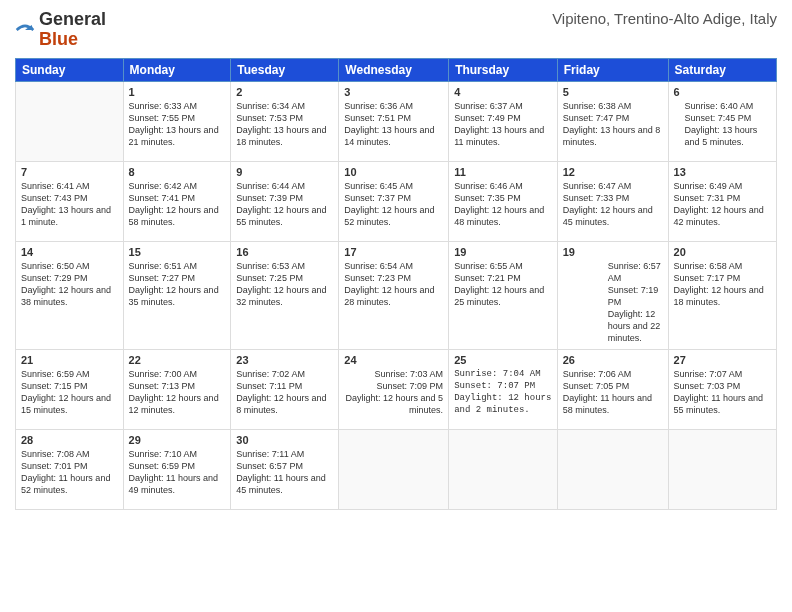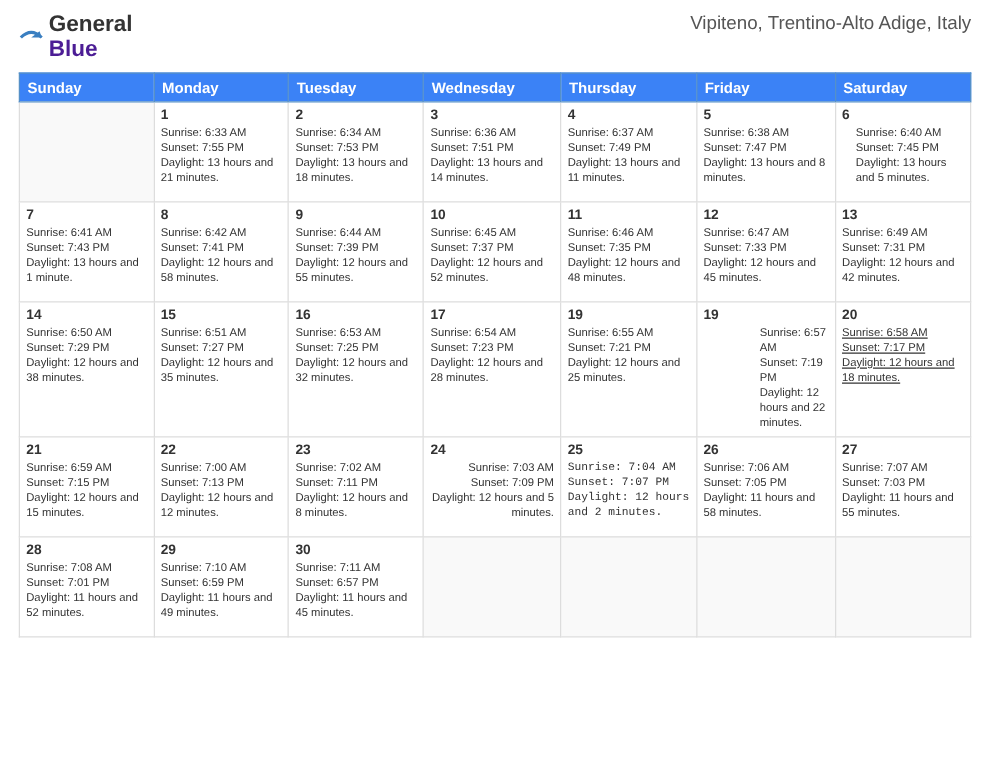--- a/index.html
+++ b/index.html
@@ -32,21 +32,21 @@
       line-height: 1.1;
     }
     .logo-general {
       font-size: 18px;
       font-weight: bold;
       color: #333;
     }
     .logo-blue {
       font-size: 18px;
       font-weight: bold;
-      color: #4c1d95;
+      color: #c2410c;
     }
     .logo-icon {
       width: 20px;
       height: 20px;
     }
     .title-block {
       text-align: right;
     }
     .month-title {
       font-size: 32px;
@@ -56,21 +56,21 @@
     .location-title {
       font-size: 15px;
       color: #555;
     }
     .calendar {
       width: 100%;
       border-collapse: collapse;
       border: 1px solid #ccc;
     }
     .calendar th {
-      background-color: #3b82f6;
+      background-color: #1d4ed8;
       color: #fff;
       font-size: 12px;
       font-weight: bold;
       padding: 4px 6px;
       text-align: left;
       border: 1px solid #5590c8;
     }
     .calendar td {
       border: 1px solid #ddd;
       vertical-align: top;
@@ -243,21 +243,21 @@
 Daylight: 12 hours and 25 minutes.</div>
           </td>
           <td>
             <span class="day-number">19</span>
             <div class="day-info" style="white-space: pre-line; margin-left: 45px;">Sunrise: 6:57 AM
 Sunset: 7:19 PM
 Daylight: 12 hours and 22 minutes.</div>
           </td>
           <td>
             <span class="day-number">20</span>
-            <div class="day-info" style="white-space: pre-line; text-decoration: underline;">Sunrise: 6:58 AM
+            <div class="day-info" style="white-space: pre-line;">Sunrise: 6:58 AM
 Sunset: 7:17 PM
 Daylight: 12 hours and 18 minutes.</div>
           </td>
         </tr>
         <tr>
           <td>
             <span class="day-number">21</span>
             <div class="day-info" style="white-space: pre-line;">Sunrise: 6:59 AM
 Sunset: 7:15 PM
 Daylight: 12 hours and 15 minutes.</div>

